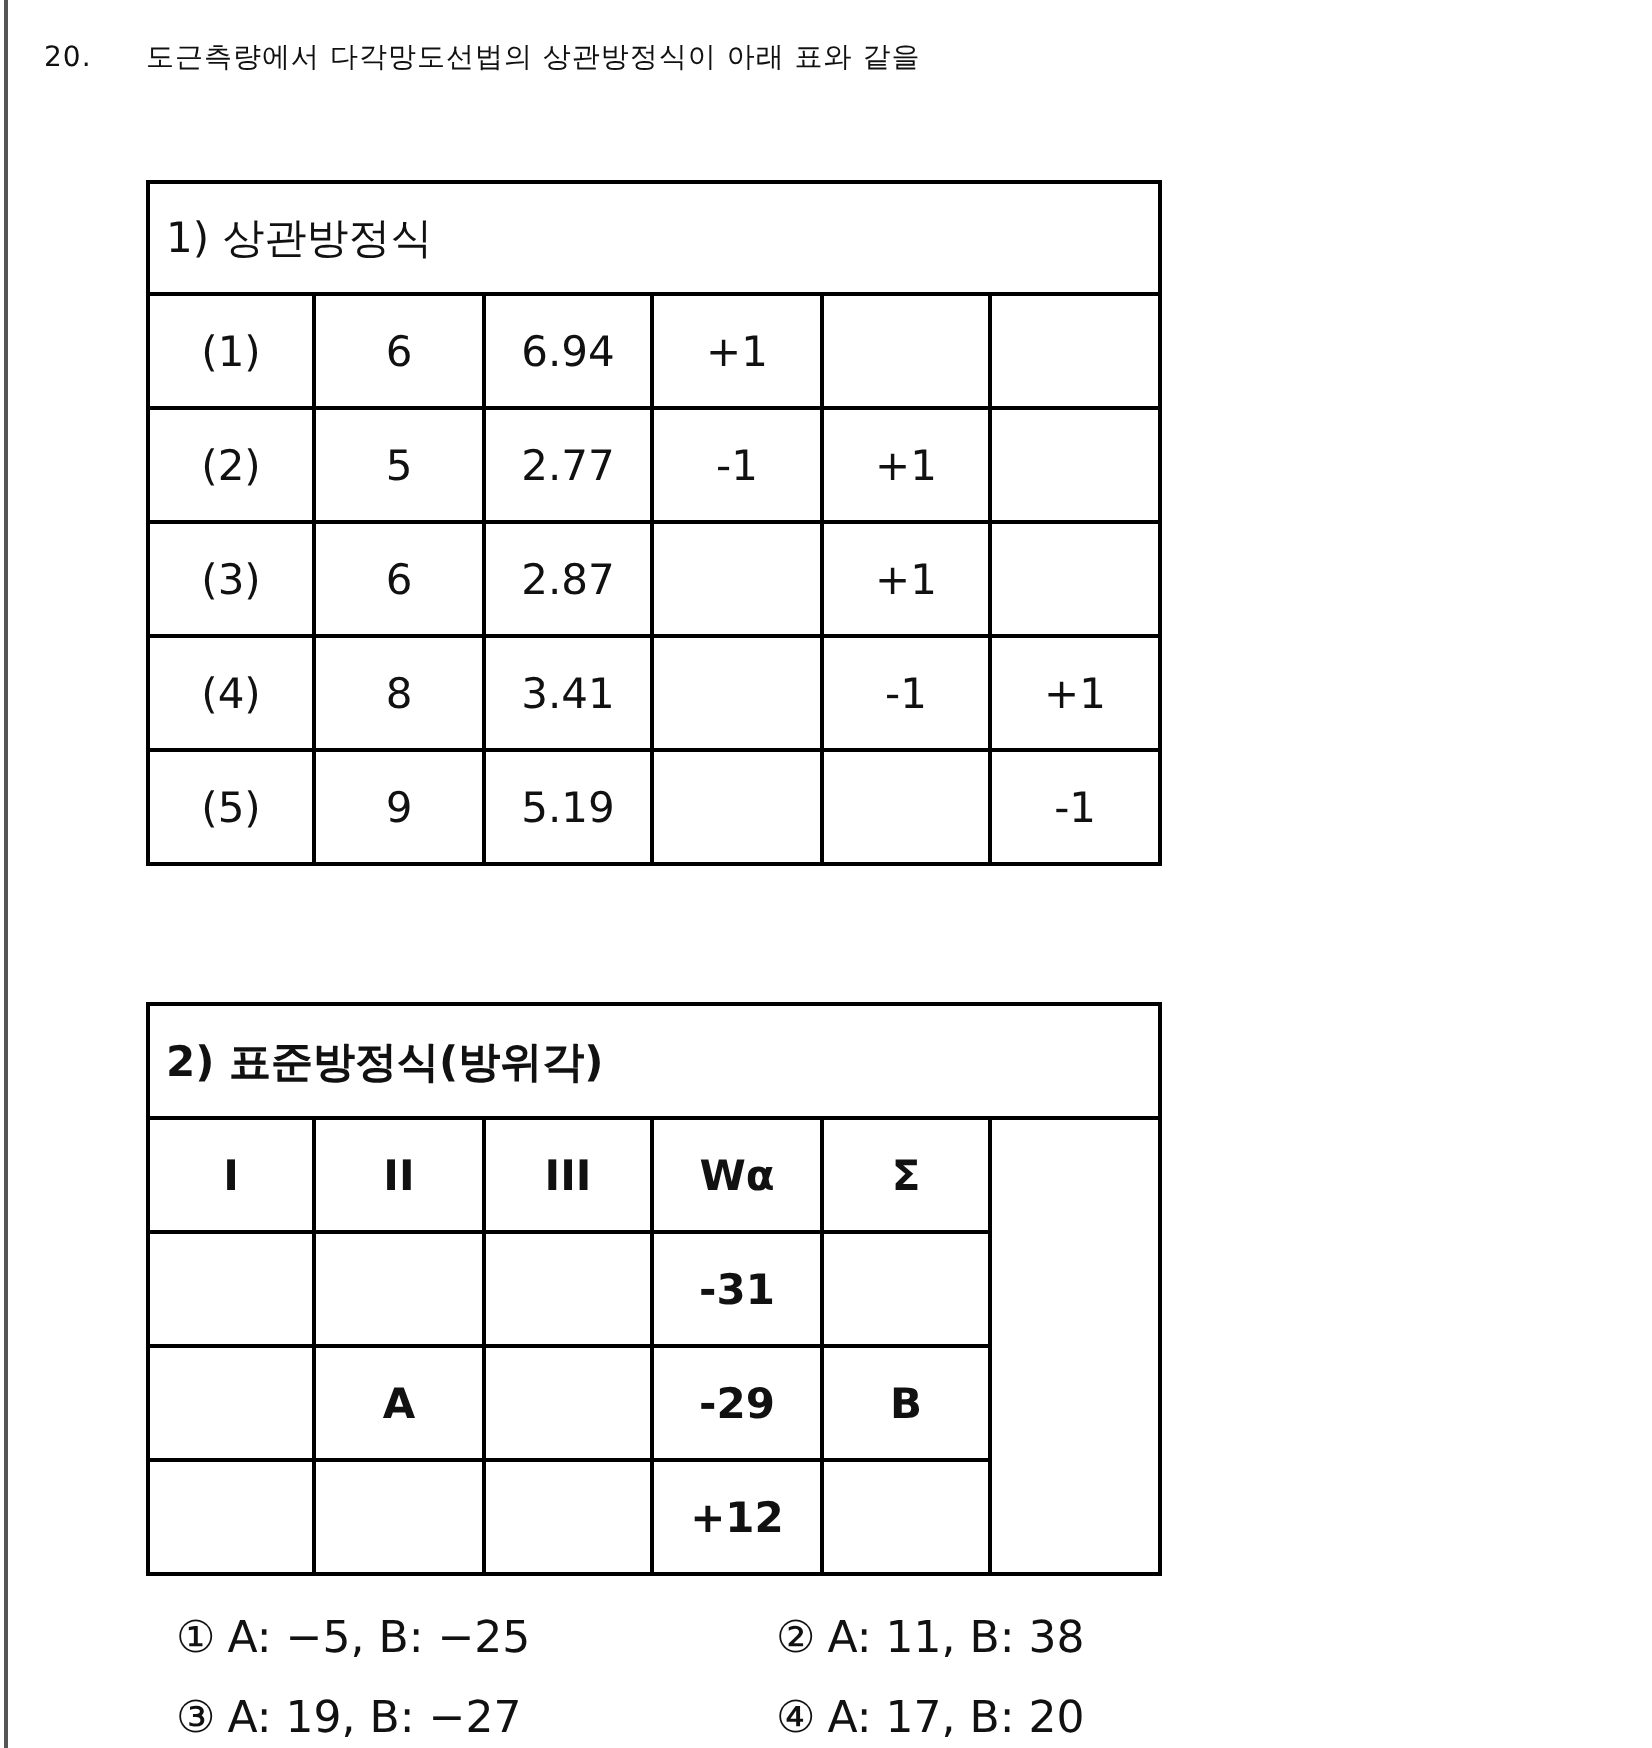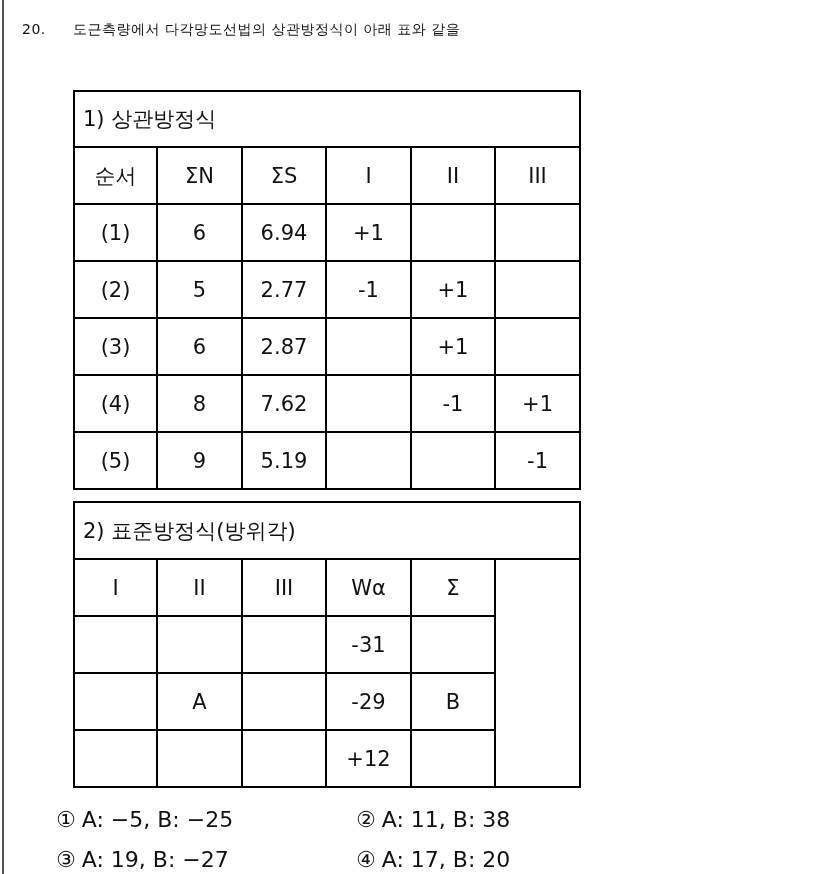--- a/index.html
+++ b/index.html
@@ -13,24 +13,24 @@
   .question .num { display: inline-block; width: 51px; }
 
   table.grid { position: absolute; left: 73px; border-collapse: collapse; table-layout: fixed; }
   table.grid td { border: 2px solid #000; text-align: center; font-size: 21px; padding: 0; }
   table.grid td.title { text-align: left; padding-left: 8px; font-size: 21px; }
   #tbl1 { top: 90px; width: 506px; }
   #tbl1 tr.title-row { height: 56px; }
   #tbl1 tr { height: 57px; }
   #tbl2 { top: 501px; width: 506px; }
   #tbl2 tr.title-row { height: 57px; }
-  #tbl2 tr { height: 57px; }
+  #tbl2 tr { height: 57px; font-weight: bold; }
 
   .choices { position: absolute; left: 56px; top: 800px; font-size: 22px; line-height: 40px; }
-  .choice-row { display: flex; }
+  .choice-row { display: flex; margin-left: 32px; }
   .choice { width: 300px; white-space: nowrap; }
   .circ { display: inline-block; margin-right: 6px; }
 </style>
 </head>
 <body>
 
 <div class="left-rule"></div>
 
 <div class="question">
   <span class="num">20.</span><span>도근측량에서 다각망도선법의 상관방정식이 아래 표와 같을</span>
@@ -41,28 +41,20 @@
       <col style="width:83px">
       <col style="width:85px">
       <col style="width:84px">
       <col style="width:85px">
       <col style="width:84px">
       <col style="width:85px">
     </colgroup>
   <tbody>
       <tr class="title-row">
     <td class="title" colspan="6">1) 상관방정식</td>
-  </tr>
-  <tr>
-    <td>순서</td>
-    <td>ΣN</td>
-    <td>ΣS</td>
-    <td>I</td>
-    <td>II</td>
-    <td>III</td>
   </tr>
   <tr>
     <td>(1)</td>
     <td>6</td>
     <td>6.94</td>
     <td>+1</td>
     <td></td>
     <td></td>
   </tr>
   <tr>
@@ -77,21 +69,21 @@
     <td>(3)</td>
     <td>6</td>
     <td>2.87</td>
     <td></td>
     <td>+1</td>
     <td></td>
   </tr>
   <tr>
     <td>(4)</td>
     <td>8</td>
-    <td>7.62</td>
+    <td>3.41</td>
     <td></td>
     <td>-1</td>
     <td>+1</td>
   </tr>
   <tr>
     <td>(5)</td>
     <td>9</td>
     <td>5.19</td>
     <td></td>
     <td></td>

